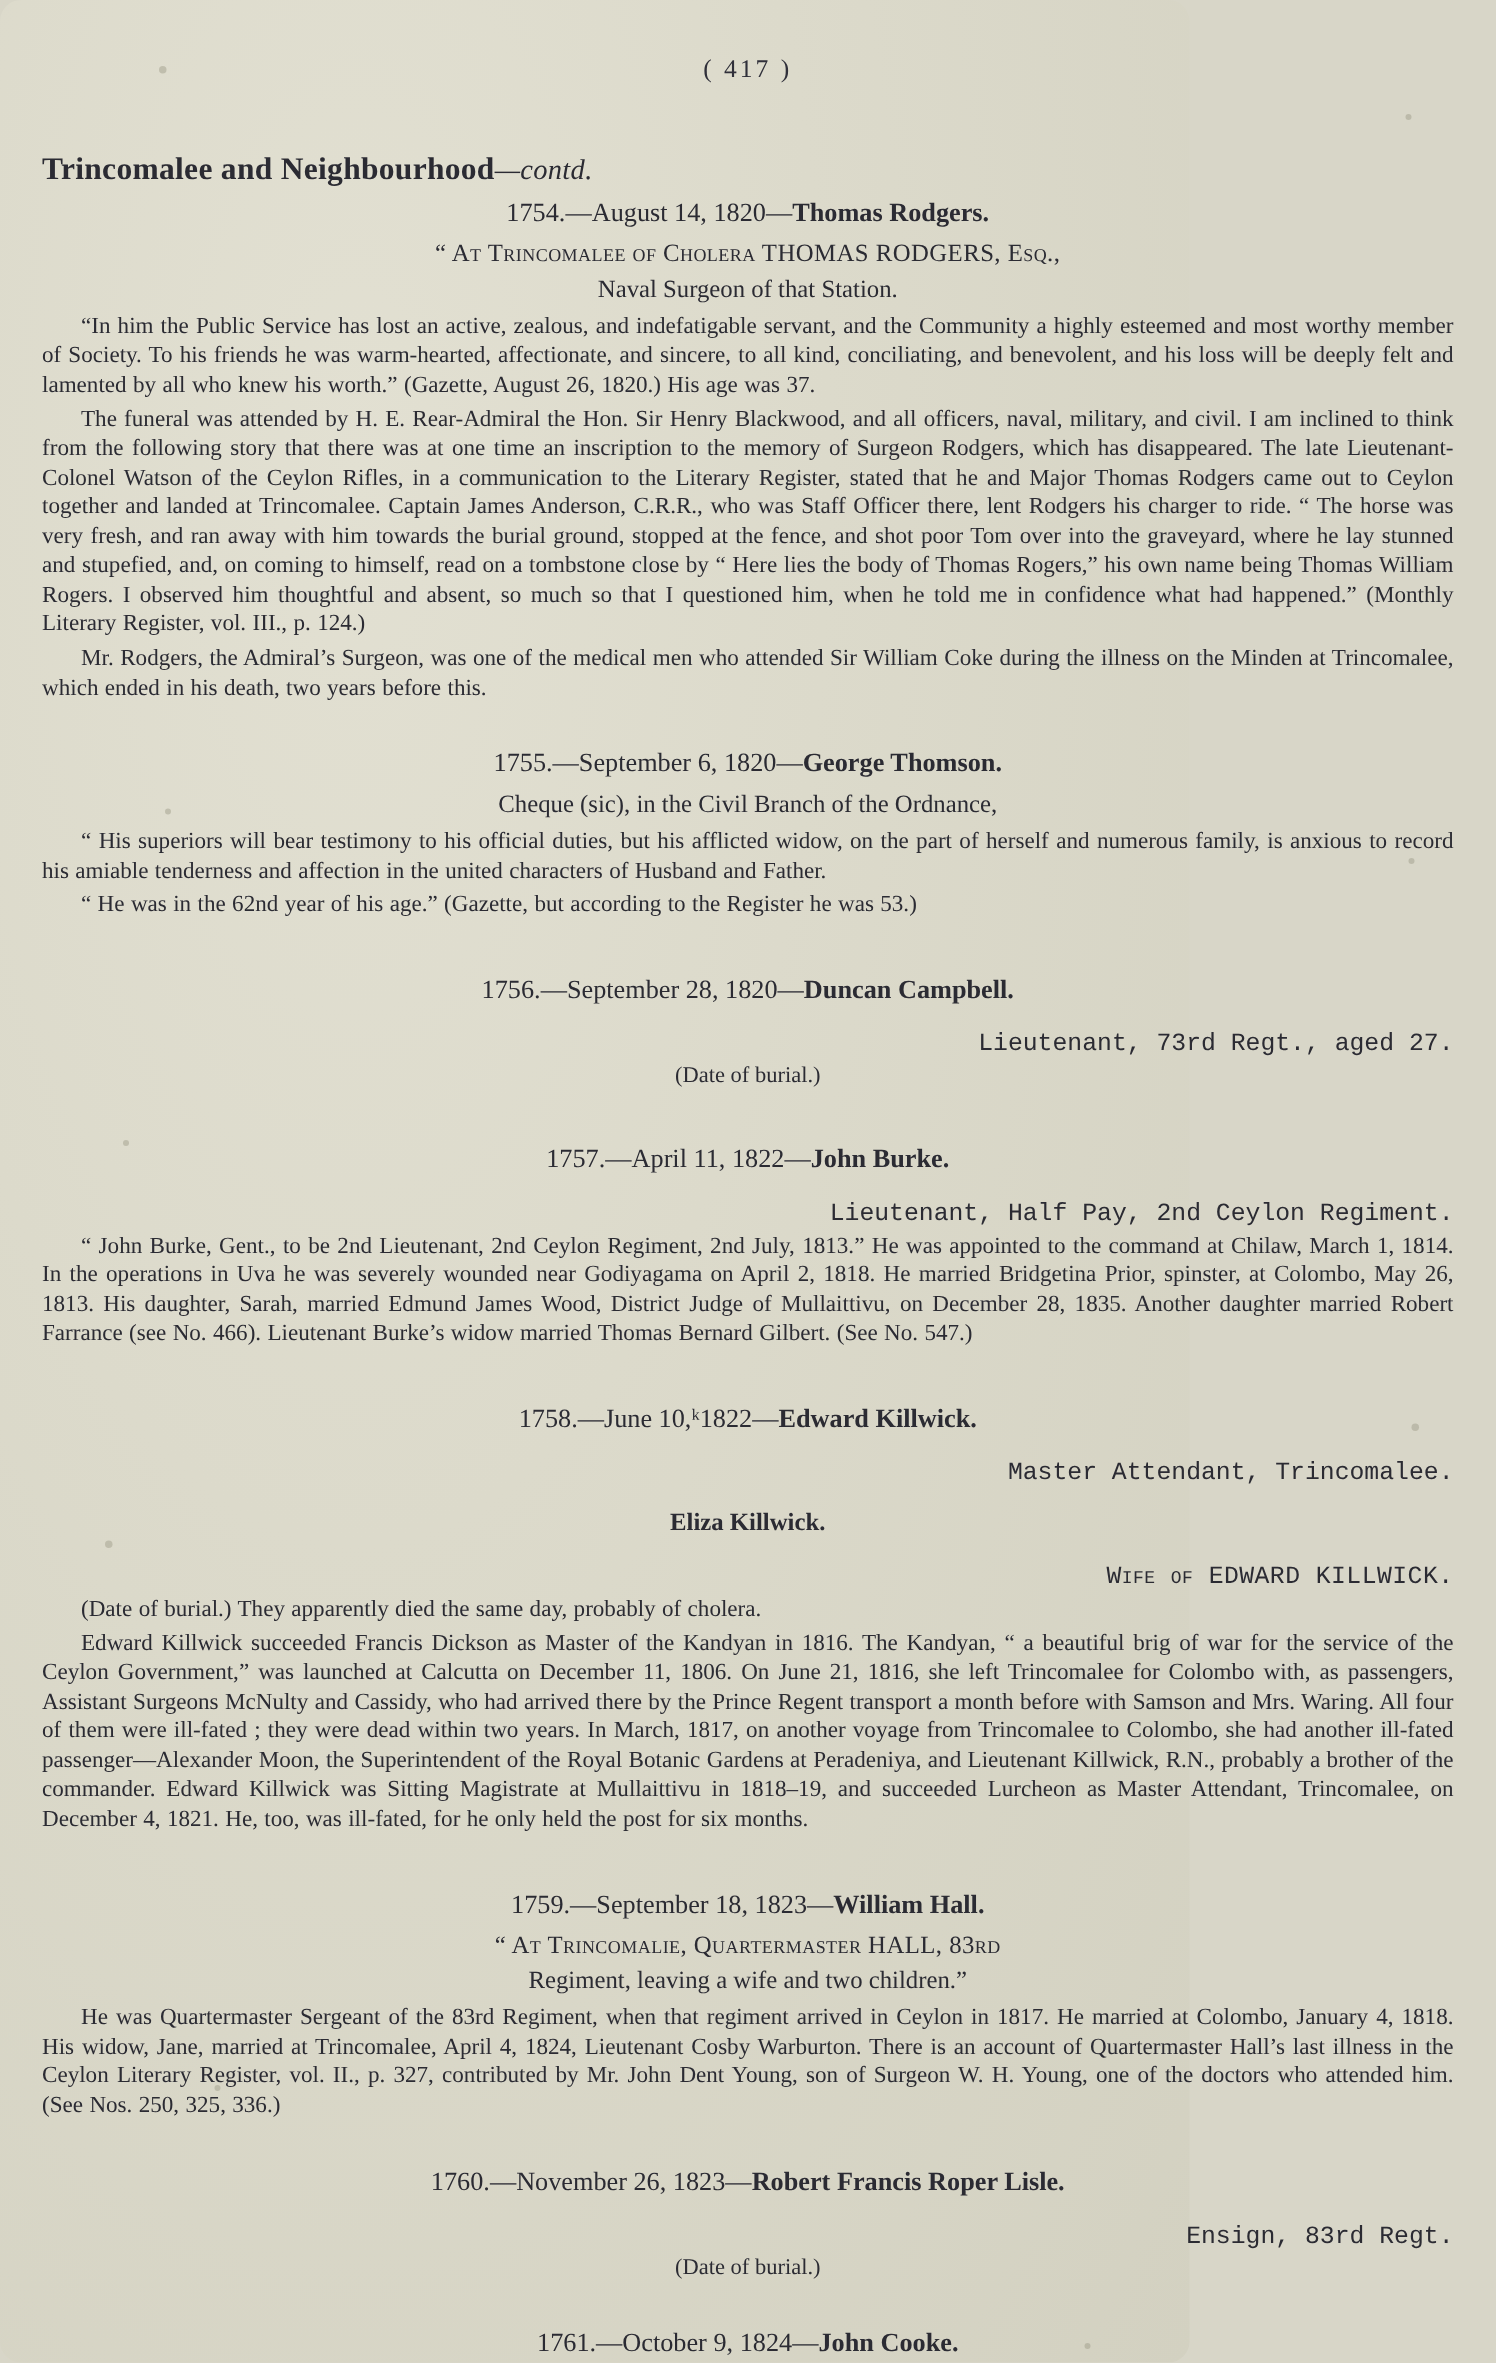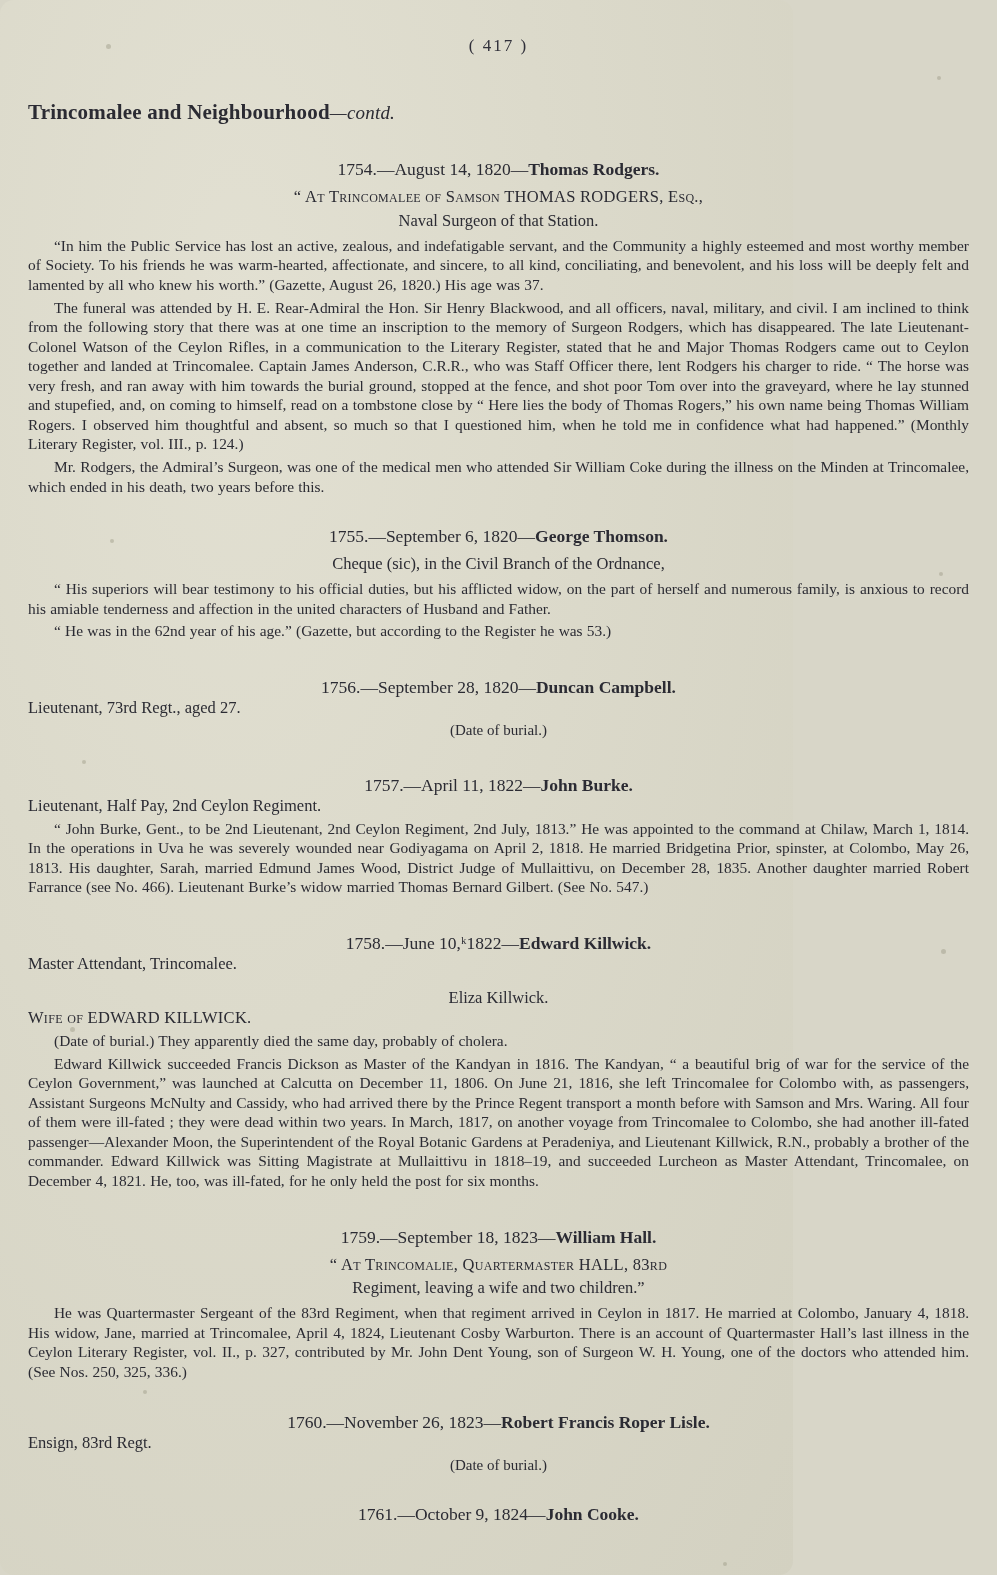--- a/index.html
+++ b/index.html
@@ -49,21 +49,21 @@
     font-weight: bold;
     margin: 44px 0 0 0;
     letter-spacing: .2px;
   }
   h1.section-title .contd {
     font-weight: normal;
     font-style: italic;
     font-size: 19px;
   }
   .entry {
-    margin-top: 34px;
+    margin-top: 6px;
   }
   .entry-head {
     text-align: center;
     font-size: 17.5px;
     margin: 0;
   }
   .entry-head .num-date {
     font-weight: normal;
   }
   .entry-head .name {
@@ -73,32 +73,33 @@
     text-align: center;
     font-size: 16.5px;
     line-height: 1.45;
     margin-top: 5px;
   }
   .quote-block .smallcaps {
     font-variant: small-caps;
     letter-spacing: .3px;
   }
   .subline {
-    text-align: left;
+    text-align: right;
     font-size: 16.5px;
-    margin-top: 0;
+    margin-top: 16px;
+    font-family: Liberation Mono, monospace;
   }
   .subline-small {
     text-align: center;
     font-size: 15px;
     margin-top: 4px;
   }
   .subname {
     text-align: center;
-    font-weight: normal;
+    font-weight: bold;
     font-size: 16.5px;
     margin-top: 14px;
   }
   p.body {
     font-size: 15.4px;
     line-height: 1.27;
     text-align: justify;
     margin: 3px 0 0 0;
     text-indent: 26px;
     word-spacing: .4px;
@@ -128,21 +129,21 @@
 
     <h1 class="section-title">
       <span>Trincomalee and Neighbourhood</span><span class="contd">—contd.</span>
     </h1>
 
     <div class="entry">
       <div class="entry-head">
         <span class="num-date">1754.—August 14, 1820—</span><span class="name">Thomas Rodgers.</span>
       </div>
       <div class="quote-block">
-        <div class="smallcaps">“ At Trincomalee of Samson THOMAS RODGERS, Esq.,</div>
+        <div class="smallcaps">“ At Trincomalee of Cholera THOMAS RODGERS, Esq.,</div>
         <div>Naval Surgeon of that Station.</div>
       </div>
       <p class="body">“In him the Public Service has lost an active, zealous, and indefatigable servant, and the Community a highly esteemed and most worthy member of Society.   To his friends he was warm-hearted, affectionate, and sincere, to all kind, conciliating, and benevolent, and his loss will be deeply felt and lamented by all who knew his worth.”   (Gazette, August 26, 1820.)   His age was 37.</p>
       <p class="body">The funeral was attended by H. E. Rear-Admiral the Hon. Sir Henry Blackwood, and all officers, naval, military, and civil.   I am inclined to think from the following story that there was at one time an inscription to the memory of Surgeon Rodgers, which has disappeared.   The late Lieutenant-Colonel Watson of the Ceylon Rifles, in a communication to the Literary Register, stated that he and Major Thomas Rodgers came out to Ceylon together and landed at Trincomalee.   Captain James Anderson, C.R.R., who was Staff Officer there, lent Rodgers his charger to ride.   “ The horse was very fresh, and ran away with him towards the burial ground, stopped at the fence, and shot poor Tom over into the graveyard, where he lay stunned and stupefied, and, on coming to himself, read on a tombstone close by “ Here lies the body of Thomas Rogers,” his own name being Thomas William Rogers.   I observed him thoughtful and absent, so much so that I questioned him, when he told me in confidence what had happened.”   (Monthly Literary Register, vol. III., p. 124.)</p>
       <p class="body">Mr. Rodgers, the Admiral’s Surgeon, was one of the medical men who attended Sir William Coke during the illness on the Minden at Trincomalee, which ended in his death, two years before this.</p>
     </div>
 
     <div class="entry entry-gap">
       <div class="entry-head">
         <span class="num-date">1755.—September 6, 1820—</span><span class="name">George Thomson.</span>

